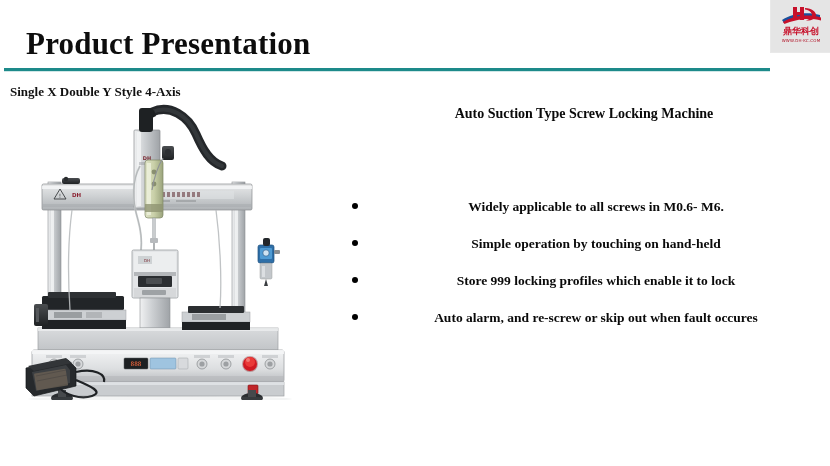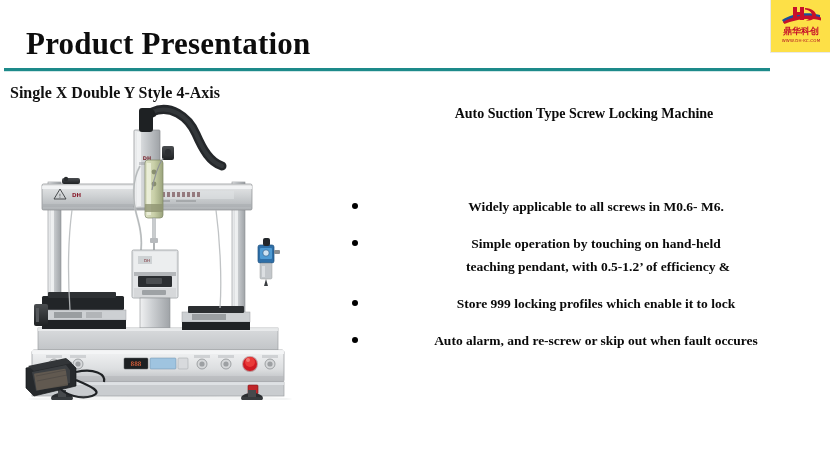--- a/index.html
+++ b/index.html
@@ -51,33 +51,33 @@
     height: 1px;
     background: #cfe7e7;
   }
 
   .subtitle {
     position: absolute;
     left: 10px;
     top: 84px;
     font-family: "Liberation Serif", serif;
     font-weight: bold;
-    font-size: 16px;
+    font-size: 13px;
     color: #111111;
     white-space: nowrap;
   }
 
   
   .logo-box {
     position: absolute;
     left: 770px;
     top: 0px;
     width: 60px;
     height: 52px;
-    background: #fde047;
+    background: #e5e5e5;
     border-left: 1px solid #e9e9e9;
     border-bottom: 1px solid #e9e9e9;
   }
   .logo-mark {
     position: absolute;
     left: 9px;
     top: 5px;
     width: 42px;
     height: 20px;
   }
@@ -387,21 +387,20 @@
   </div>
 
   <div class="bullets">
     <div class="bullet">
       <span class="dot"></span>
       <span>Widely applicable to all screws in M0.6- M6.</span>
     </div>
     <div class="bullet">
       <span class="dot"></span>
       <span>Simple operation by touching on hand-held</span>
-      <span class="line2">teaching pendant, with 0.5-1.2’ of efficiency &amp;</span>
     </div>
     <div class="bullet">
       <span class="dot"></span>
       <span>Store 999 locking profiles which enable it to lock</span>
     </div>
     <div class="bullet">
       <span class="dot"></span>
       <span>Auto alarm, and re-screw or skip out when fault occures</span>
     </div>
   </div>

